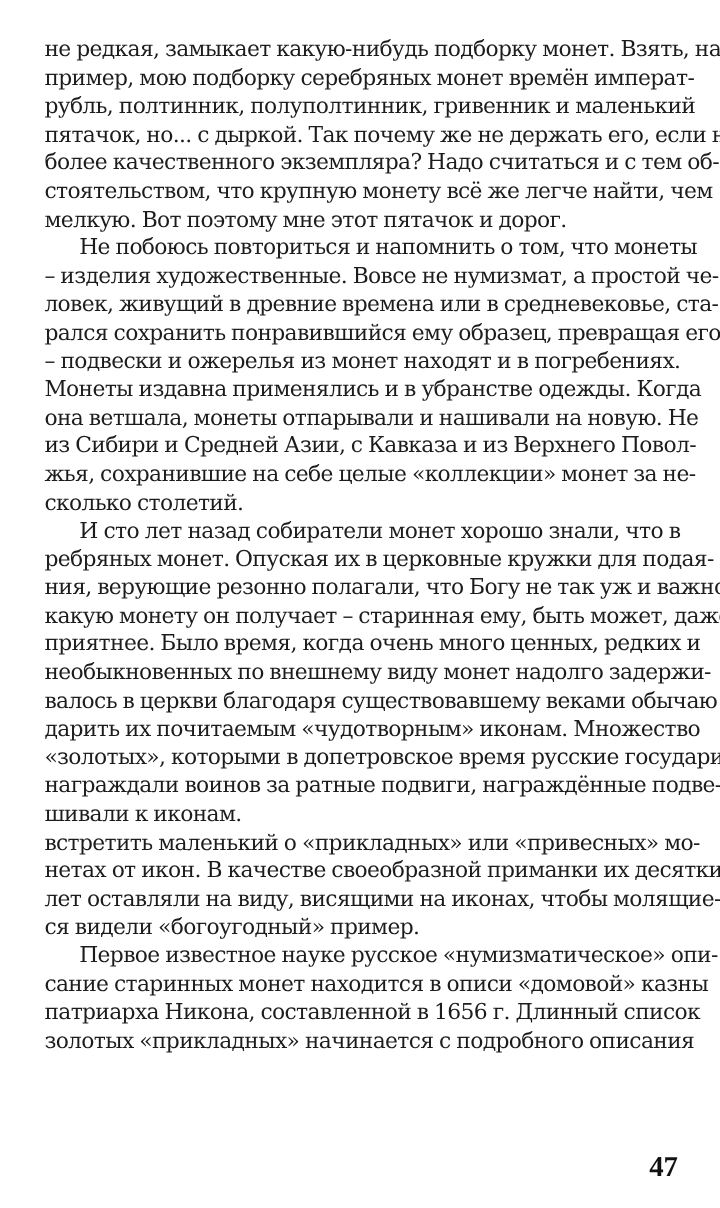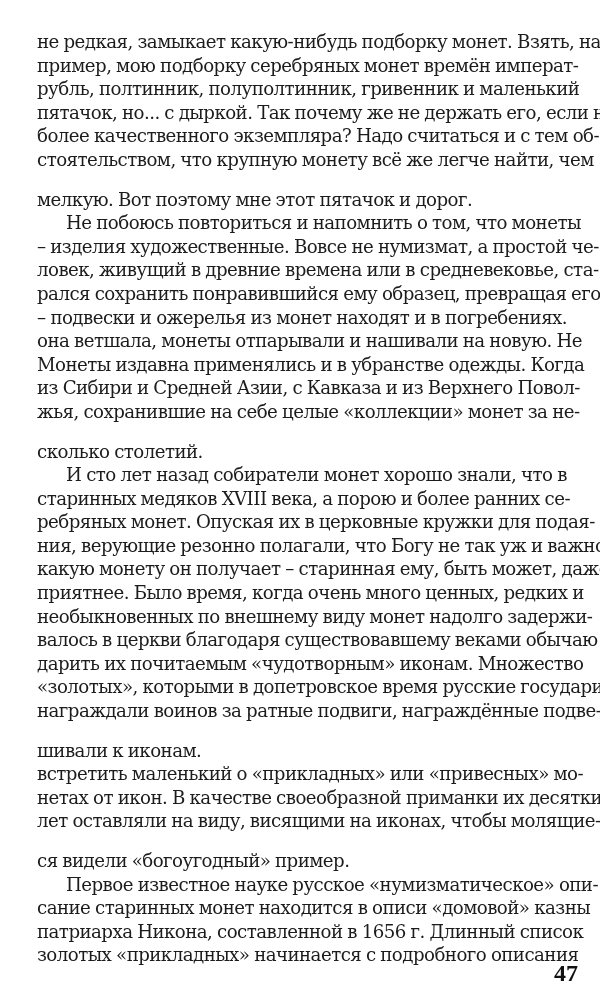--- a/index.html
+++ b/index.html
@@ -27,59 +27,56 @@
       line-height: 23.6px;
       font-size: 18.2px;
       white-space: nowrap;
       text-align: justify;
       text-align-last: justify;
       letter-spacing: -0.55px;
       word-spacing: -0.5px;
     }
     .line.last {
       text-align-last: left;
-      margin-top: 16px;
     }
     .line.indent {
       padding-left: 29px;
     }
     .page-number {
       position: absolute;
       left: 541px;
       top: 960px;
       font-family: "Liberation Serif", "DejaVu Serif", serif;
       font-weight: bold;
       font-size: 24px;
       color: #111111;
-      margin-left: 13px;
     }
   </style>
 </head>
 <body>
 
 <div class="page">
   <span class="line">не редкая, замыкает какую-нибудь подборку монет. Взять, на-</span>
   <span class="line">пример, мою подборку серебряных монет времён императ-</span>
   <span class="line">рубль, полтинник, полуполтинник, гривенник и маленький</span>
   <span class="line">пятачок, но... с дыркой. Так почему же не держать его, если нет</span>
   <span class="line">более качественного экземпляра? Надо считаться и с тем об-</span>
   <span class="line">стоятельством, что крупную монету всё же легче найти, чем</span>
   <span class="line last">мелкую. Вот поэтому мне этот пятачок и дорог.</span>
   <span class="line indent">Не побоюсь повториться и напомнить о том, что монеты</span>
   <span class="line">– изделия художественные. Вовсе не нумизмат, а простой че-</span>
   <span class="line">ловек, живущий в древние времена или в средневековье, ста-</span>
   <span class="line">рался сохранить понравившийся ему образец, превращая его</span>
   <span class="line">– подвески и ожерелья из монет находят и в погребениях.</span>
+  <span class="line">Монеты издавна применялись и в убранстве одежды. Когда</span>
   <span class="line">она ветшала, монеты отпарывали и нашивали на новую. Не</span>
-  <span class="line">Монеты издавна применялись и в убранстве одежды. Когда</span>
   <span class="line">из Сибири и Средней Азии, с Кавказа и из Верхнего Повол-</span>
   <span class="line">жья, сохранившие на себе целые «коллекции» монет за не-</span>
   <span class="line last">сколько столетий.</span>
   <span class="line indent">И сто лет назад собиратели монет хорошо знали, что в</span>
-  <span class="line">старинных медяков XVIII века, а порою и более ранних се-</span>
   <span class="line">ребряных монет. Опуская их в церковные кружки для подая-</span>
   <span class="line">ния, верующие резонно полагали, что Богу не так уж и важно,</span>
   <span class="line">какую монету он получает – старинная ему, быть может, даже</span>
   <span class="line">приятнее. Было время, когда очень много ценных, редких и</span>
   <span class="line">необыкновенных по внешнему виду монет надолго задержи-</span>
   <span class="line">валось в церкви благодаря существовавшему веками обычаю</span>
   <span class="line">дарить их почитаемым «чудотворным» иконам. Множество</span>
   <span class="line">«золотых», которыми в допетровское время русские государи</span>
   <span class="line">награждали воинов за ратные подвиги, награждённые подве-</span>
   <span class="line last">шивали к иконам.</span>

